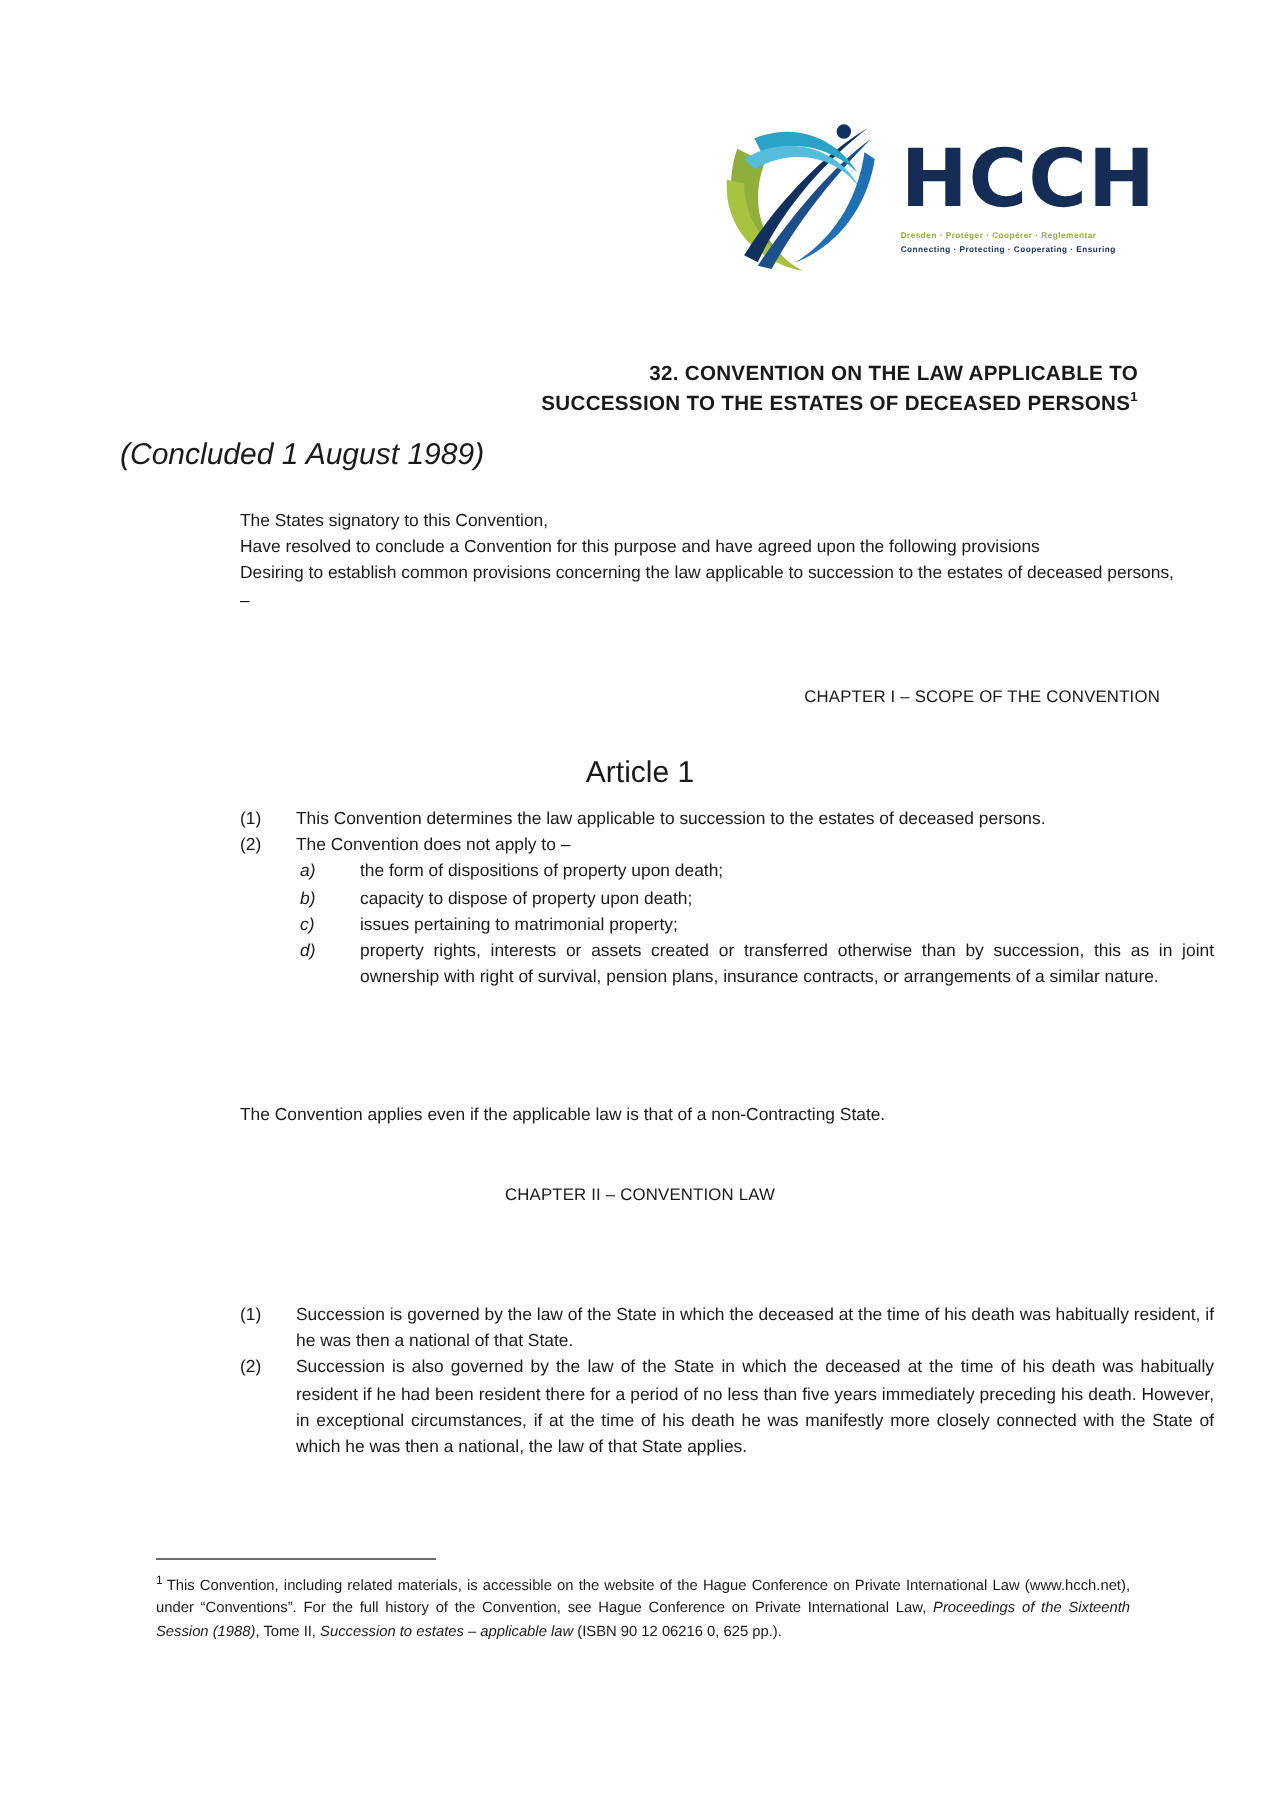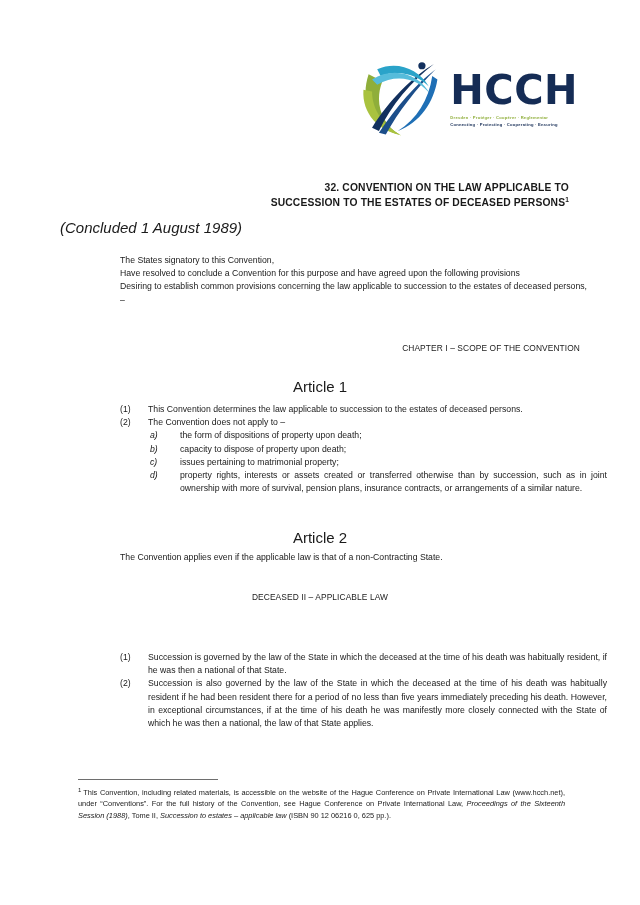--- a/index.html
+++ b/index.html
@@ -257,29 +257,28 @@
       <div class="sub-row">
         <div class="sub-label">b)</div>
         <div class="sub-text plain">capacity to dispose of property upon death;</div>
       </div>
       <div class="sub-row">
         <div class="sub-label">c)</div>
         <div class="sub-text plain">issues pertaining to matrimonial property;</div>
       </div>
       <div class="sub-row">
         <div class="sub-label">d)</div>
-        <div class="sub-text">property rights, interests or assets created or transferred otherwise than by succession, such as in joint ownership with more of survival, pension plans, insurance contracts, or arrangements of a similar nature.</div>
-      </div>
-    </div>
-  </div>
-
-  <div class="article-head article-2-head">Article 2</div>
+        <div class="sub-text">property rights, interests or assets created or transferred otherwise than by succession, this as in joint ownership with right of survival, pension plans, insurance contracts, or arrangements of a similar nature.</div>
+      </div>
+    </div>
+  </div>
+
   <div class="body-text art2-body plain">The Convention applies even if the applicable law is that of a non-Contracting State.</div>
 
-  <div class="chapter-head chapter-2">DECEASED II – APPLICABLE LAW</div>
+  <div class="chapter-head chapter-2">CHAPTER II – CONVENTION LAW</div>
 
 
   <div class="body-text art3-body">
     <div class="num-row">
       <div class="num-label">(1)</div>
       <div class="num-text">Succession is governed by the law of the State in which the deceased at the time of his death was habitually resident, if he was then a national of that State.</div>
     </div>
     <div class="num-row">
       <div class="num-label">(2)</div>
       <div class="num-text">Succession is also governed by the law of the State in which the deceased at the time of his death was habitually resident if he had been resident there for a period of no less than five years immediately preceding his death. However, in exceptional circumstances, if at the time of his death he was manifestly more closely connected with the State of which he was then a national, the law of that State applies.</div>

